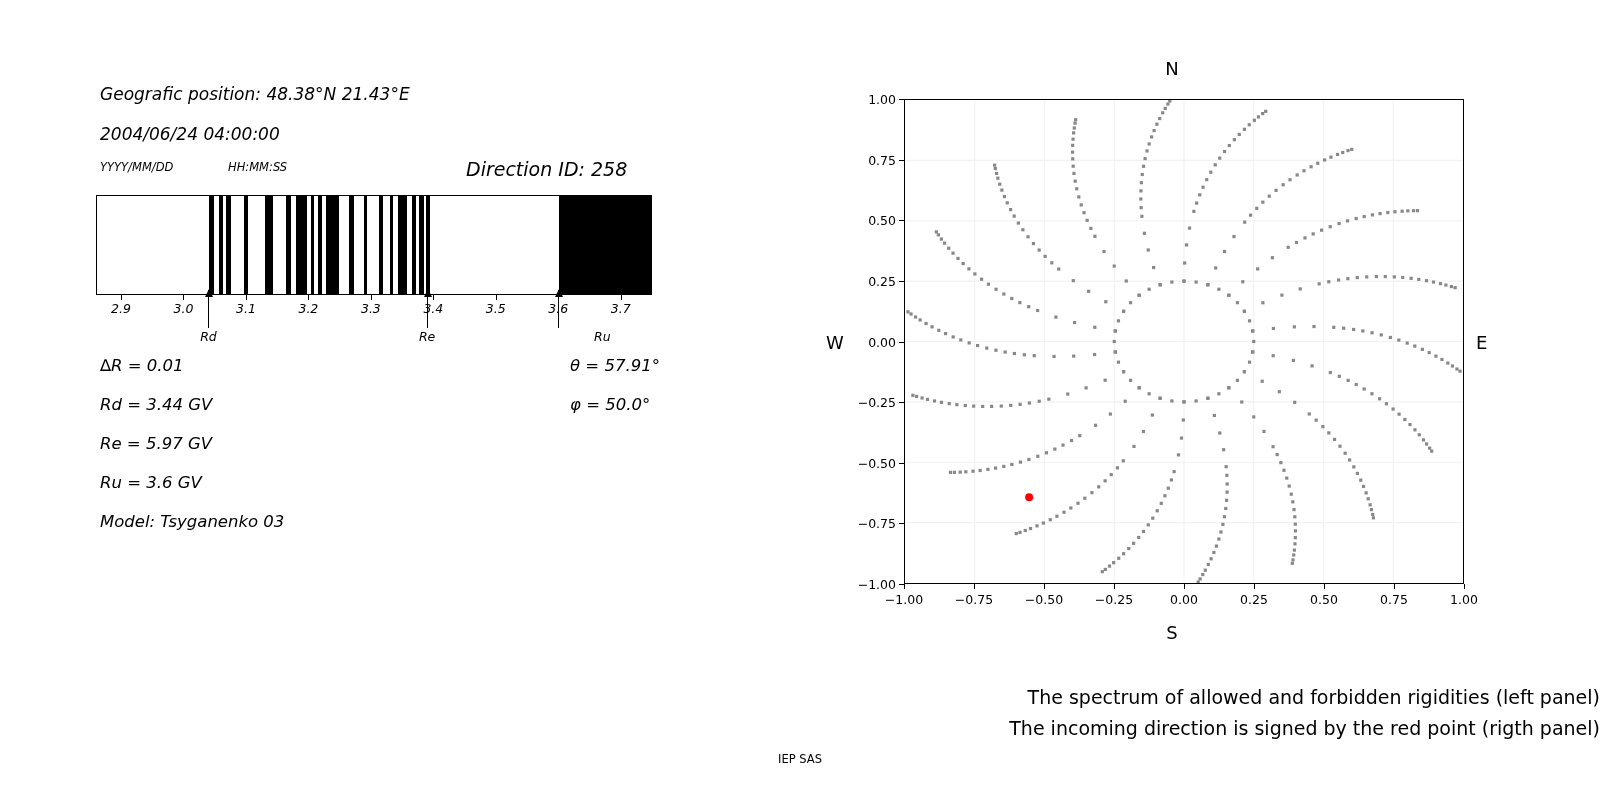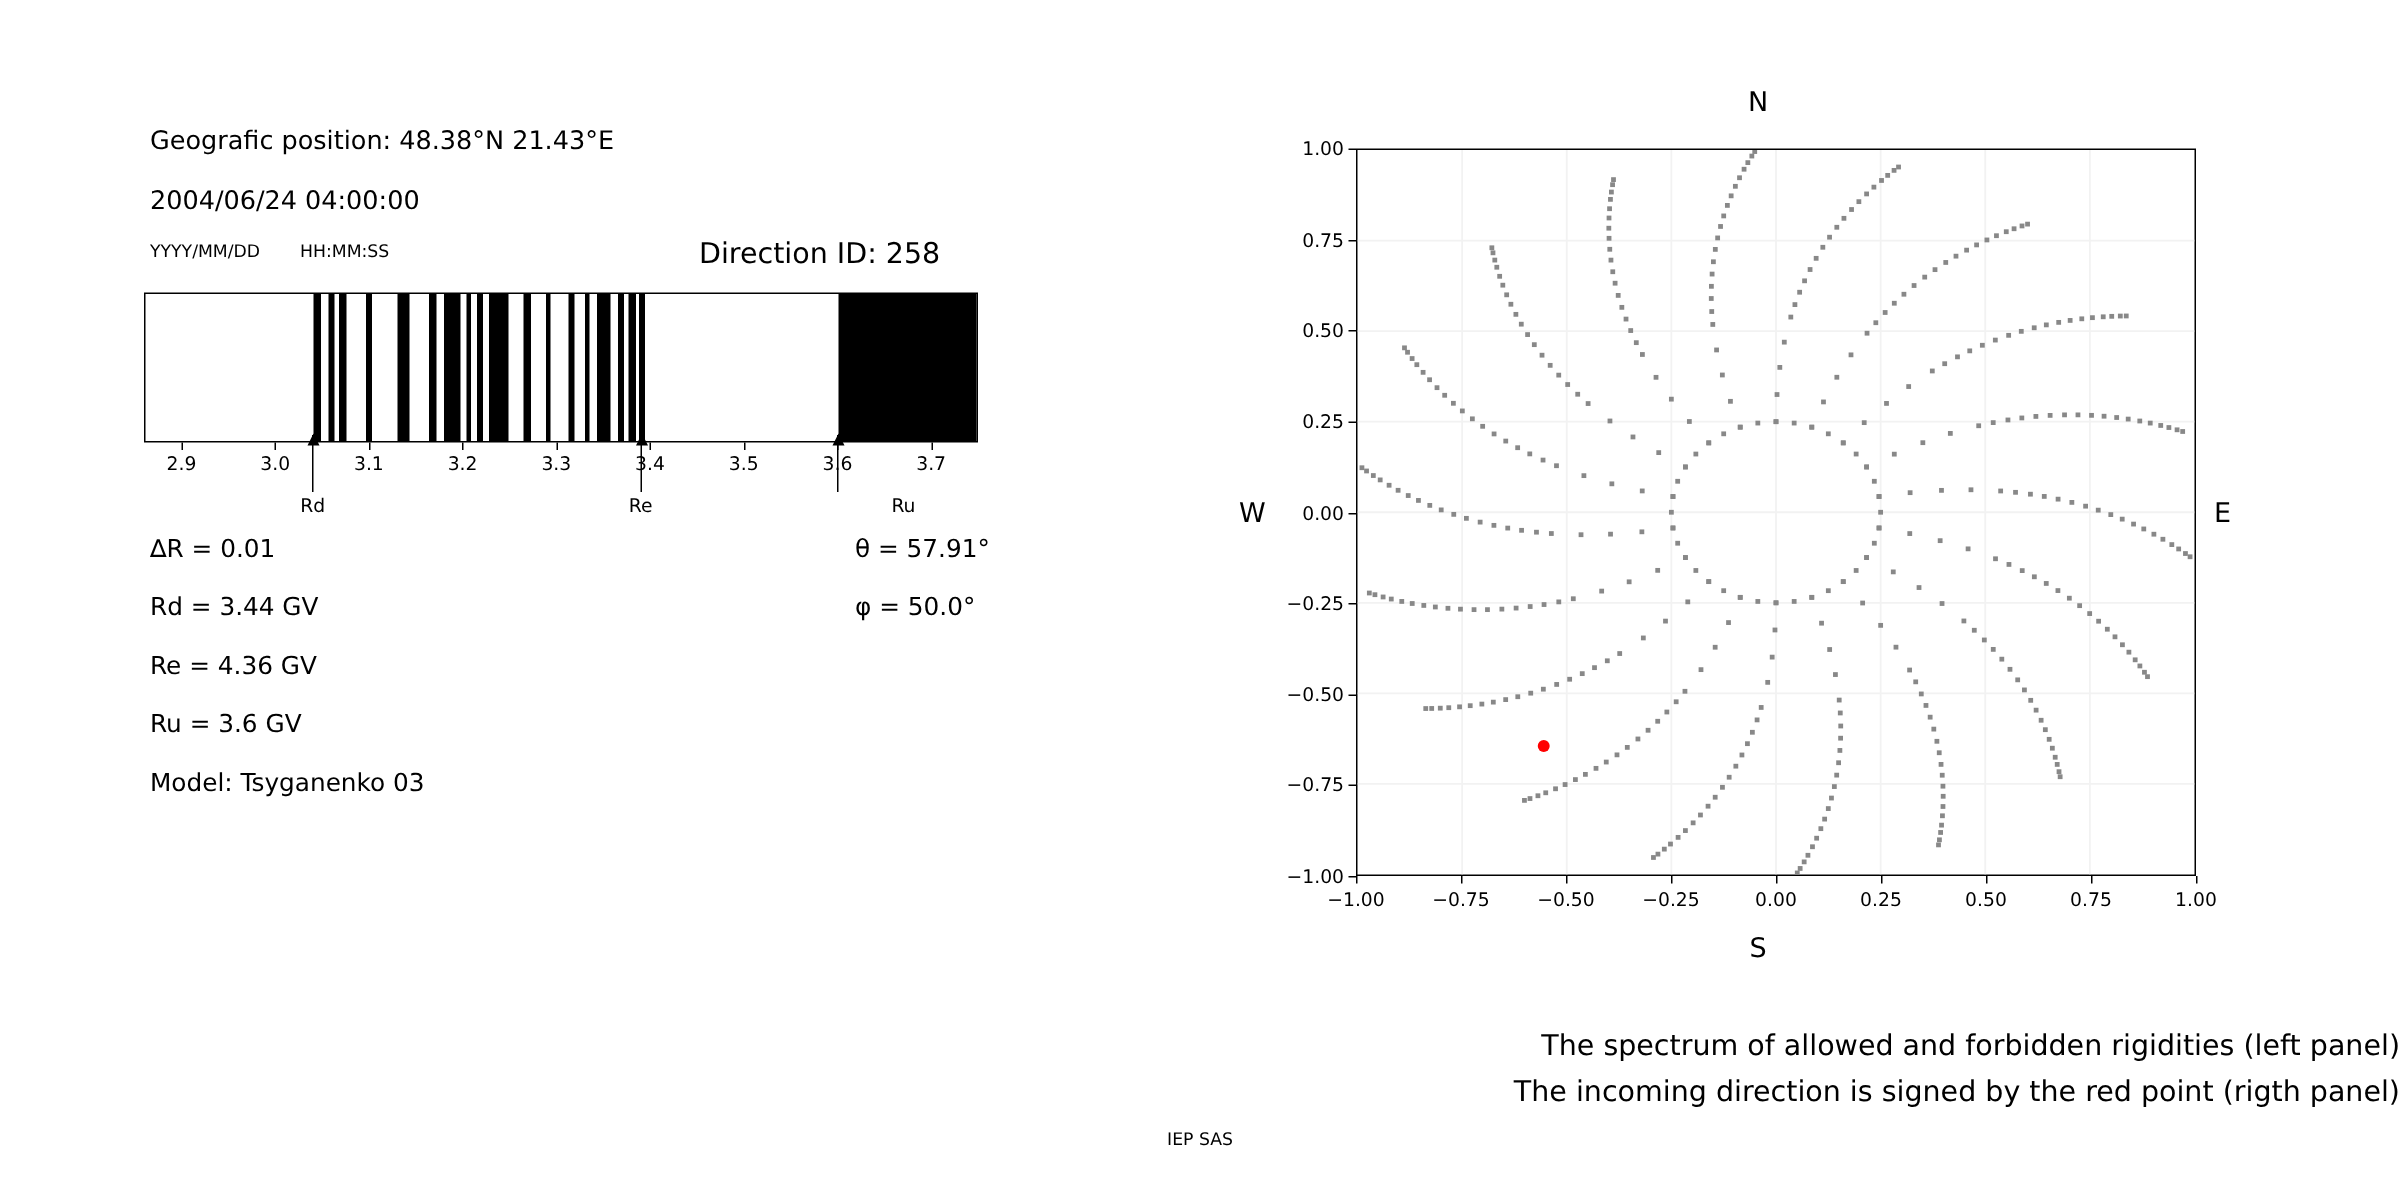--- a/index.html
+++ b/index.html
@@ -1,29 +1,29 @@
 <!DOCTYPE html>
 <html><head>
 <meta charset="utf-8">
 <style>
   html,body{margin:0;padding:0;}
   body{
     width:1600px;height:800px;background:#ffffff;
     font-family:"DejaVu Sans","Liberation Sans",sans-serif;
     color:#000000;position:relative;overflow:hidden;
   }
-  .panel{position:absolute;}
+  .panel{position:absolute;font-style:italic;}
 
   
   #left-panel{left:0;top:0;width:800px;height:660px;}
 
   .hdr-geo{position:absolute;left:100px;top:84px;font-size:17px;white-space:nowrap;}
   .hdr-date{position:absolute;left:100px;top:124px;font-size:17px;white-space:nowrap;}
   .hdr-fmt1{position:absolute;left:100px;top:160px;font-size:11.5px;white-space:nowrap;}
-  .hdr-fmt2{position:absolute;left:200px;top:160px;font-size:11.5px;white-space:nowrap;}
+  .hdr-fmt2{position:absolute;left:228px;top:160px;font-size:11.5px;white-space:nowrap;}
   .hdr-dirid{position:absolute;left:466px;top:158px;font-size:19px;white-space:nowrap;}
 
   
   #spectrum-wrap{position:absolute;left:96px;top:195px;width:556px;height:100px;}
   #spectrum-bar{position:absolute;left:0;top:0;width:556px;height:100px;
     border:1px solid #000;box-sizing:border-box;background:#fff;overflow:hidden;}
   .band{position:absolute;top:0;height:100%;background:#000000;}
 
   
   #spectrum-axis{position:absolute;left:96px;top:295px;width:556px;height:60px;}
@@ -119,21 +119,21 @@
       <div class="marker-arrow" style="left: 112.449px;"></div>
       <div class="marker-label" style="left: 112.449px;">Rd</div>
       <div class="marker-arrow" style="left: 331.101px;"></div>
       <div class="marker-label" style="left: 331.101px;">Re</div>
       <div class="marker-arrow" style="left: 462.292px;"></div>
       <div class="marker-label" style="left: 462.292px; margin-left: 44px;">Ru</div>
     </div>
 
   <div class="param param-l" style="top:356px">∆R = 0.01</div>
   <div class="param param-l" style="top:395px">Rd = 3.44 GV</div>
-  <div class="param param-l" style="top:434px">Re = 4.36 GV</div>
+  <div class="param param-l" style="top:434px">Re = 5.97 GV</div>
   <div class="param param-l" style="top:473px">Ru = 3.6 GV</div>
   <div class="param param-l" style="top:512px">Model: Tsyganenko 03</div>
 
   <div class="param param-r" style="top:356px">θ = 57.91°</div>
   <div class="param param-r" style="top:395px">φ = 50.0°</div>
 </div>
 
 <div class="panel" id="right-panel">
   <div id="polar-frame">
     <svg id="polar-svg" viewBox="0 0 560 485" preserveAspectRatio="none">

